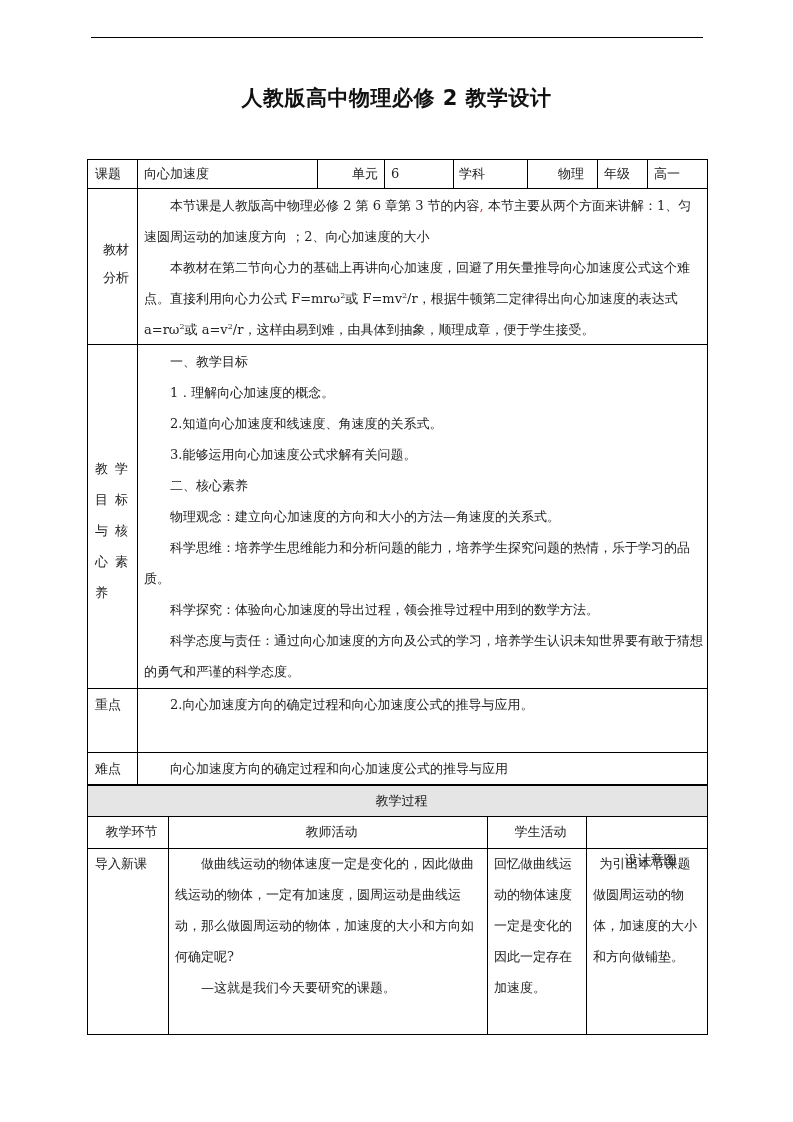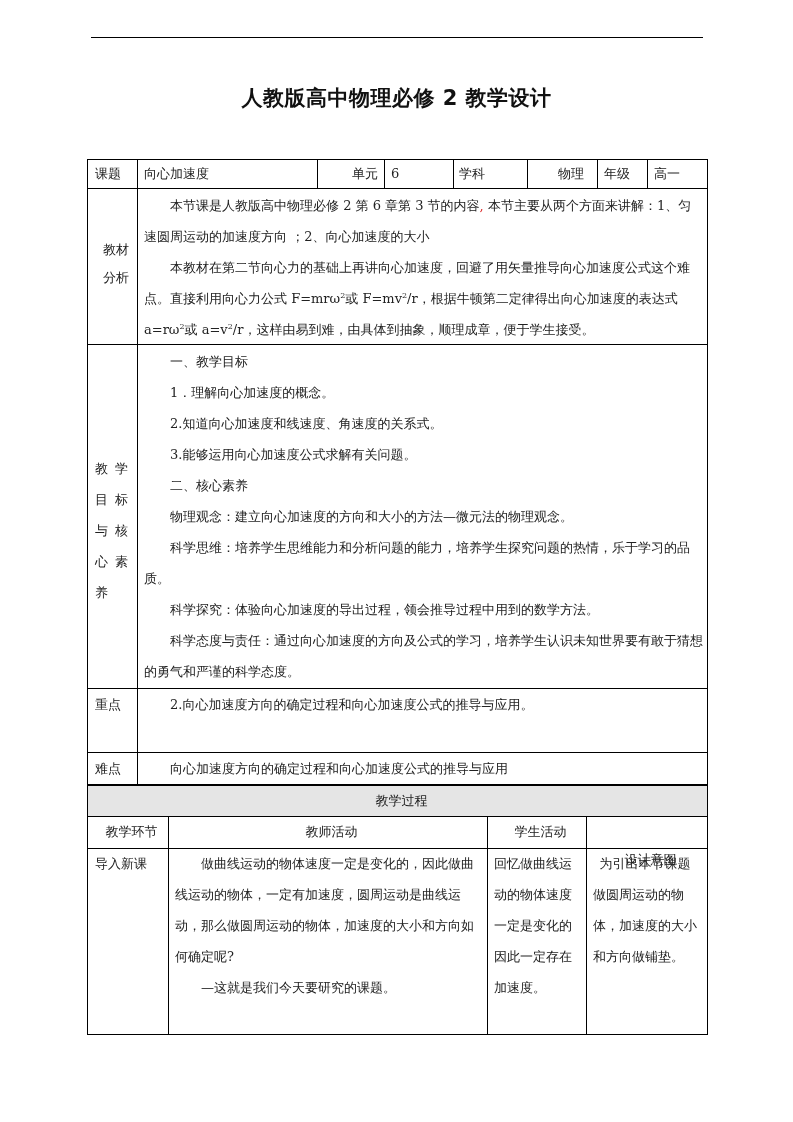--- a/index.html
+++ b/index.html
@@ -78,21 +78,21 @@
     <span>素</span>
     <span>养</span>
   </div>
 </div>
 <div class="cell" style="left:144px; top:346px; width:560px;">
   <p class="p">一、教学目标</p>
   <p class="p">1．理解向心加速度的概念。</p>
   <p class="p">2.知道向心加速度和线速度、角速度的关系式。</p>
   <p class="p">3.能够运用向心加速度公式求解有关问题。</p>
   <p class="p">二、核心素养</p>
-  <p class="p">物理观念：建立向心加速度的方向和大小的方法—微元法的物理观念。</p>
+  <p class="p">物理观念：建立向心加速度的方向和大小的方法—角速度的关系式。</p>
   <p class="p">科学思维：培养学生思维能力和分析问题的能力，培养学生探究问题的热情，乐于学习的品质。</p>
   <p class="p">科学探究：体验向心加速度的导出过程，领会推导过程中用到的数学方法。</p>
   <p class="p">科学态度与责任：通过向心加速度的方向及公式的学习，培养学生认识未知世界要有敢于猜想的勇气和严谨的科学态度。</p>
 </div>
 
 <div class="cell" style="left:95px; top:689px;">重点</div>
 <div class="cell" style="left:144px; top:689px; width:560px;">
   <p class="p">2.向心加速度方向的确定过程和向心加速度公式的推导与应用。</p>
 </div>
 

